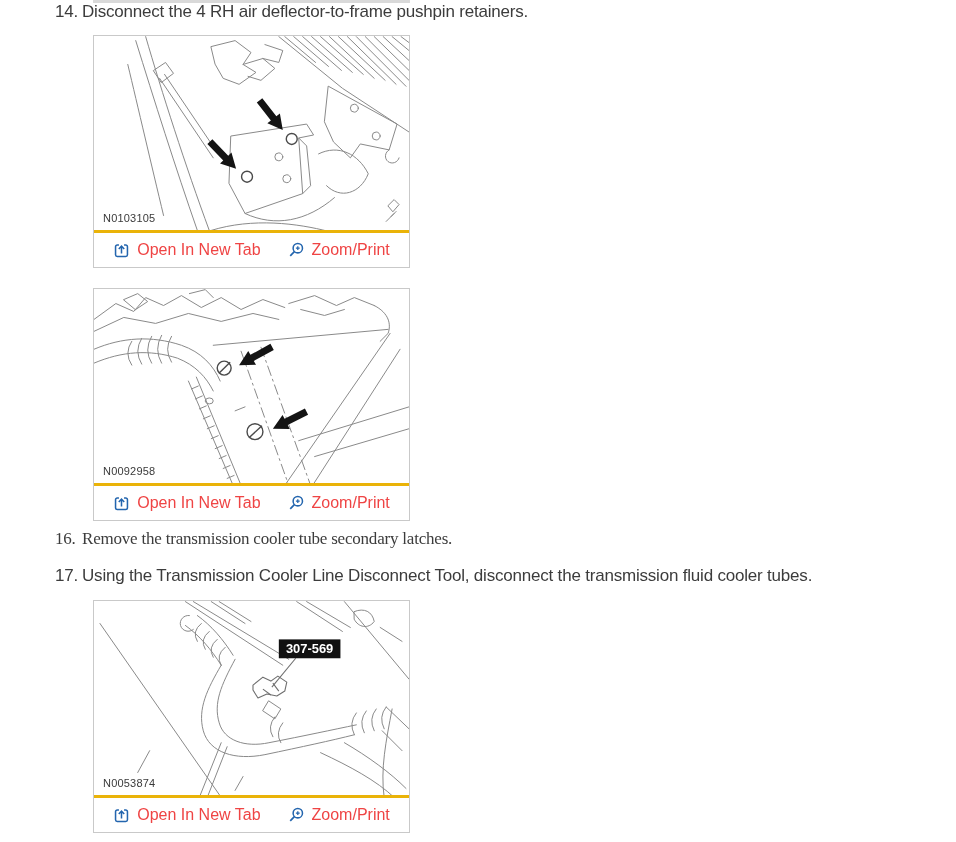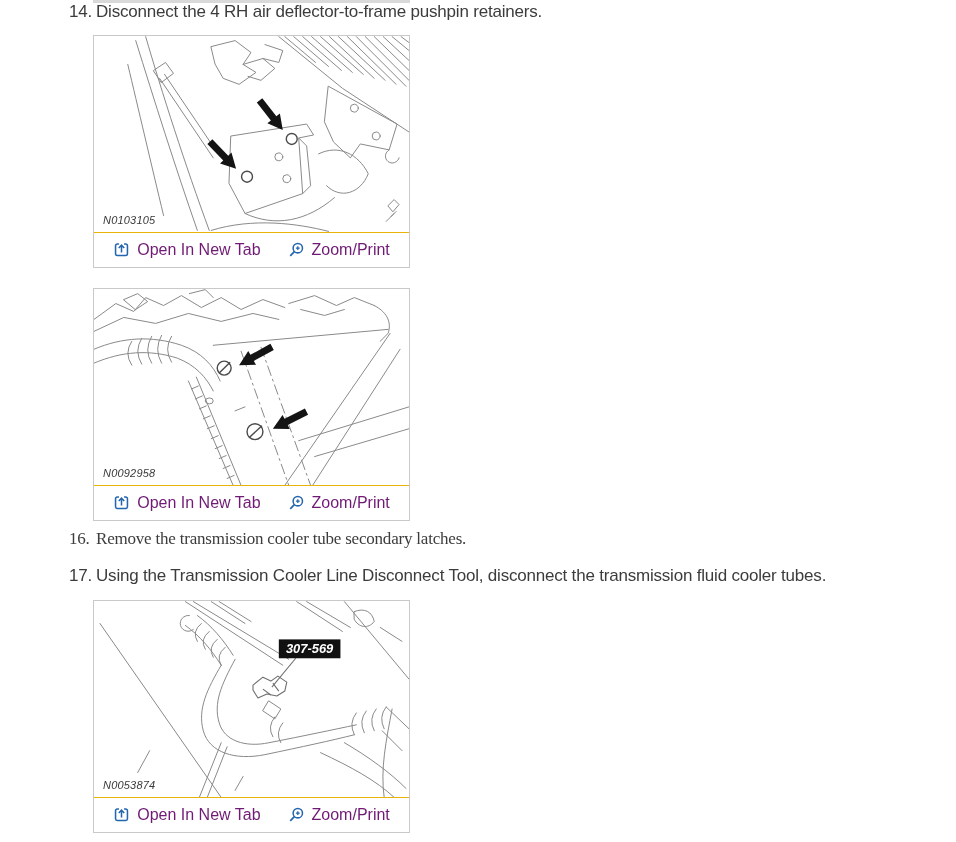--- a/index.html
+++ b/index.html
@@ -5,43 +5,43 @@
   * { margin:0; padding:0; box-sizing:border-box; }
   html,body { width:956px; height:842px; overflow:hidden; background:#ffffff;
               font-family:"Liberation Sans", sans-serif; }
   .page { position:relative; width:956px; height:842px; }
 
   .prev-edge { position:absolute; left:93px; top:0; width:317px; height:3px;
                background:#d9d9d9; }
 
   .content { position:absolute; top:0; left:0; width:956px; }
 
-  .step { display:flex; width:900px; padding-left:69px;
+  .step { display:flex; width:900px; padding-left:55px;
           font-size:17px; line-height:20px; letter-spacing:-0.2px; color:#3c3c3c; }
   .step-num { flex:0 0 27px; }
   .step-text { flex:1; }
 
   .step-14 { margin-top:2px; }
   .fig-1   { margin-top:13px; }
   .step-15 { margin-top:8px; }
   .fig-2   { margin-top:20px; }
   .step-16 { margin-top:8px;font-family:Liberation Serif, serif; }
   .step-17 { margin-top:17px; }
   .fig-3   { margin-top:14px; }
 
   .figure { margin-left:93px; width:317px; border:1px solid #c9c9c9; background:#fff; }
-  .fig-image { position:relative; width:315px; height:197px; border-bottom:1px solid #eab308;
-               background:#fff; overflow:hidden;font-style:italic; }
+  .fig-image { position:relative; width:315px; height:197px; border-bottom:3px solid #eab308;
+               background:#fff; overflow:hidden; }
   .fig-image svg.art { display:block; width:315px; height:197px; }
   .fig-caption { position:absolute; left:9px; bottom:6px; font-size:11px;
                  letter-spacing:0.2px; color:#3a3a3a; }
 
   .fig-links { display:flex; align-items:center; justify-content:center; gap:26px;
                height:34px; background:#fff; }
-  .fig-link { display:flex; align-items:flex-start; gap:7px; color:#701a75;
+  .fig-link { display:flex; align-items:flex-end; gap:7px; color:#ef4444;
               font-size:16px; text-decoration:none; cursor:pointer; white-space:nowrap; }
   .fig-link svg { display:block; }
 
   .art path, .art line, .art circle { vector-effect:non-scaling-stroke; }
 </style>
 </head>
 <body>
 
 <div class="page">
   <div class="prev-edge"></div>

